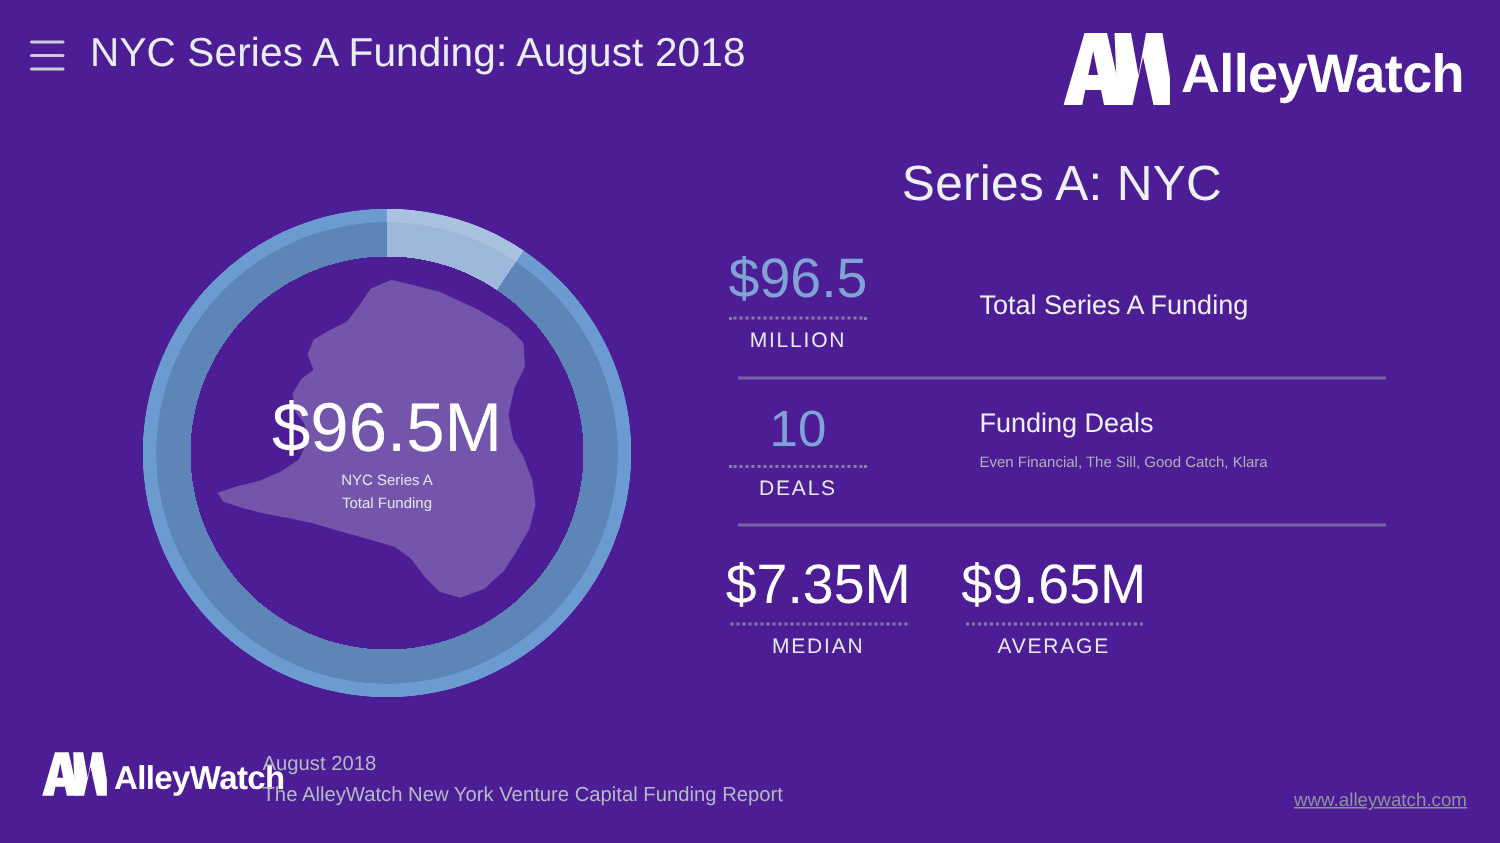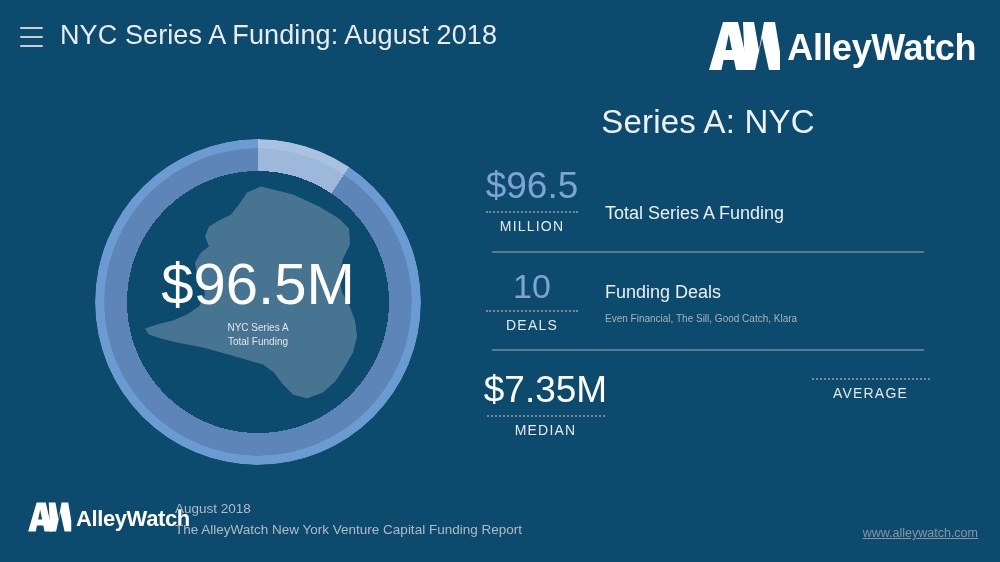--- a/index.html
+++ b/index.html
@@ -5,21 +5,21 @@
 <style>
   * { margin:0; padding:0; box-sizing:border-box; }
   html,body{ background:#2f343c; }
   body{
     font-family:"Liberation Sans", sans-serif;
     -webkit-font-smoothing:antialiased;
   }
   #slide{
     position:relative;
     width:1000px; height:562px;
-    background:#0c4a6e;
+    background:#4c1d95;
     overflow:hidden;
   }
 
   
   #hamburger{
     position:absolute; left:20px; top:27px;
     width:23px; height:20px;
     display:flex; flex-direction:column; justify-content:space-between;
     cursor:pointer;
   }
@@ -70,35 +70,35 @@
     transform:translate(-50%,-50%);
     width:230px; height:235px;
     opacity:.30;
   }
   #donut-center{
     position:absolute; left:0; right:0; top:50%;
     transform:translateY(-50%);
     text-align:center;
   }
   #donut-value{
-    font-size:58px; font-weight:400; color:#ffffff;
+    font-size:46px; font-weight:400; color:#ffffff;
     letter-spacing:0px; line-height:1.05;
   }
   #donut-caption{
     margin-top:6px; font-size:10px; color:#e2e6ec; line-height:1.45;
   }
 
   
   #panel{ position:absolute; left:478px; top:103px; width:460px; }
   #panel-heading{
     font-size:33px; color:#eef1f4; font-weight:400;
     text-align:center; letter-spacing:.2px;
   }
 
-  .stat-row{ position:relative; display:flex; align-items:center; }
+  .stat-row{ position:relative; display:flex; align-items:flex-start;gap:48px; }
   .metric{ text-align:center; flex:0 0 auto; }
   .metric .num{ line-height:1; white-space:nowrap; }
   .metric .dots{
     height:0; border-top:2px dotted #8b939f;
     margin:7px auto 0; opacity:.85;
   }
   .metric .unit{
     margin-top:5px; font-size:14px; color:#e6e9ee; letter-spacing:1.2px;
   }
   .metric-desc{ padding-top:6px; }
@@ -117,21 +117,21 @@
 
   #row-deals{ margin-top:16px; padding-left:6px; }
   #row-deals .num{ font-size:34px; color:#7ea3d4; }
   #row-deals .metric{ width:96px; }
   #row-deals .dots{ width:92px; }
   #row-deals .metric-desc{ margin-left:25px; padding-top:3px; }
 
   #divider-2{ margin:16px 14px 0 14px; }
 
   #row-stats{
-    margin-top:20px; display:flex; justify-content:space-between; gap:34px;
+    margin-top:20px; display:flex; justify-content:flex-start; gap:22px;
   }
   #row-stats .num{ font-size:37px; color:#ffffff; }
   #row-stats .metric{ width:135px; }
   #row-stats .dots{ width:118px; }
 
   
   #footer-text{
     position:absolute; left:175px; bottom:21px;
     font-size:13.5px; color:#b3bac3; line-height:1.55;
   }
@@ -217,20 +217,21 @@
 
     <div id="divider-2" class="divider"></div>
 
     <div id="row-stats">
       <div class="metric">
         <div class="num">$7.35M</div>
         <div class="dots"></div>
         <div class="unit">MEDIAN</div>
       </div>
       <div class="metric">
+        <div class="num">$9.65M</div>
         <div class="dots"></div>
         <div class="unit">AVERAGE</div>
       </div>
     </div>
 
   </div>
 
   <div id="brand-bottom" class="brand">
     <span class="mark">
       <svg width="44" height="34" viewBox="0 0 72 56" aria-hidden="true">

